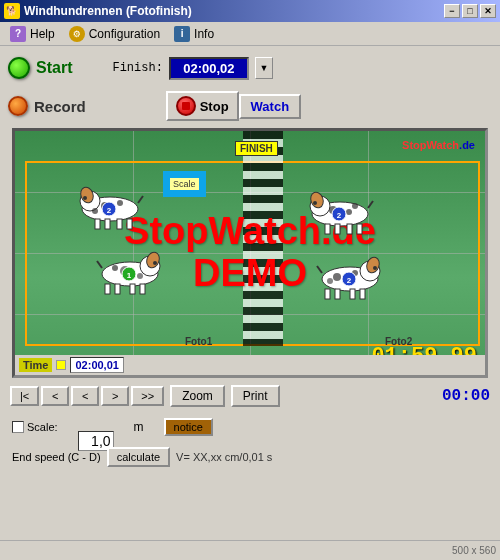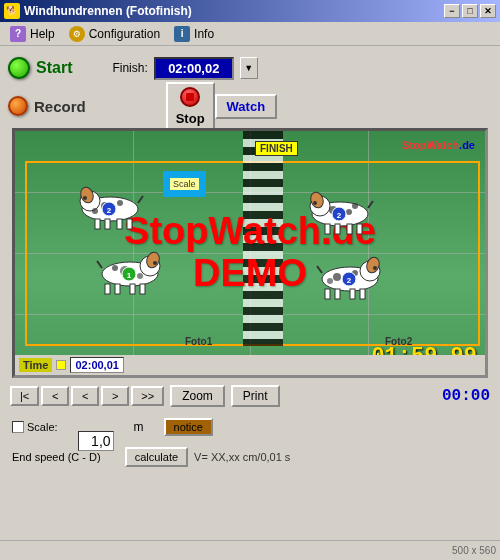--- a/index.html
+++ b/index.html
@@ -131,20 +131,21 @@
     }
     .finish-group {
       display: flex;
       align-items: center;
       gap: 6px;
       margin-left: 20px;
     }
     .finish-label {
       font-size: 12px;
       font-weight: normal;
+      font-family: Liberation Mono, monospace;
     }
     .finish-input {
       background: #0000aa;
       color: white;
       font-size: 13px;
       font-weight: bold;
       padding: 2px 6px;
       border: 2px inset #888;
       width: 80px;
       text-align: center;
@@ -195,21 +196,20 @@
       align-items: center;
       gap: 4px;
       background: #d4d0c8;
       border: 2px solid #888;
       border-top-color: #fff;
       border-left-color: #fff;
       padding: 3px 8px;
       cursor: pointer;
       font-size: 13px;
       font-weight: bold;
-      flex-direction: column;
     }
     .stop-icon {
       width: 20px; height: 20px;
       background: radial-gradient(circle at 40% 30%, #ff6666, #cc0000);
       border-radius: 50%;
       display: flex; align-items: center; justify-content: center;
       border: 2px solid #880000;
     }
     .stop-inner {
       width: 8px; height: 8px;
@@ -490,21 +490,20 @@
       font-size: 11px;
     }
     .calculate-btn {
       background: #d4d0c8;
       border: 2px solid #888;
       border-top-color: #fff;
       border-left-color: #fff;
       padding: 2px 8px;
       cursor: pointer;
       font-size: 11px;
-      margin-left: 18px;
     }
     .velocity-display {
       font-size: 11px;
       color: #333;
     }
     
     .status-bar {
       position: absolute;
       bottom: 0;
       left: 0;
@@ -600,21 +599,21 @@
       <div class="grid-v" style="left:75%"></div>
       <div class="grid-h" style="top:25%"></div>
       <div class="grid-h" style="top:50%"></div>
       <div class="grid-h" style="top:75%"></div>
     </div>
 
     <div class="orange-box" style="left:10px; top:30px; width:455px; height:185px; border-color:orange;"></div>
 
     <div class="finish-line" style="left:228px; top:0; height:215px;"></div>
 
-    <div class="finish-banner" style="top:10px; left:220px;margin-left:20px;">FINISH</div>
+    <div class="finish-banner" style="top:10px; left:220px;">FINISH</div>
 
     <div class="scale-label" style="top:40px; left:148px;">Scale</div>
 
     <div class="stopwatch-brand">
       <span style="color:#ff3333;">StopWatch</span><span style="color:#0000cc;">.de</span>
     </div>
 
     <div class="demo-watermark">
       <div class="demo-text-1">StopWatch.de</div>
       <div class="demo-text-2">DEMO</div>

